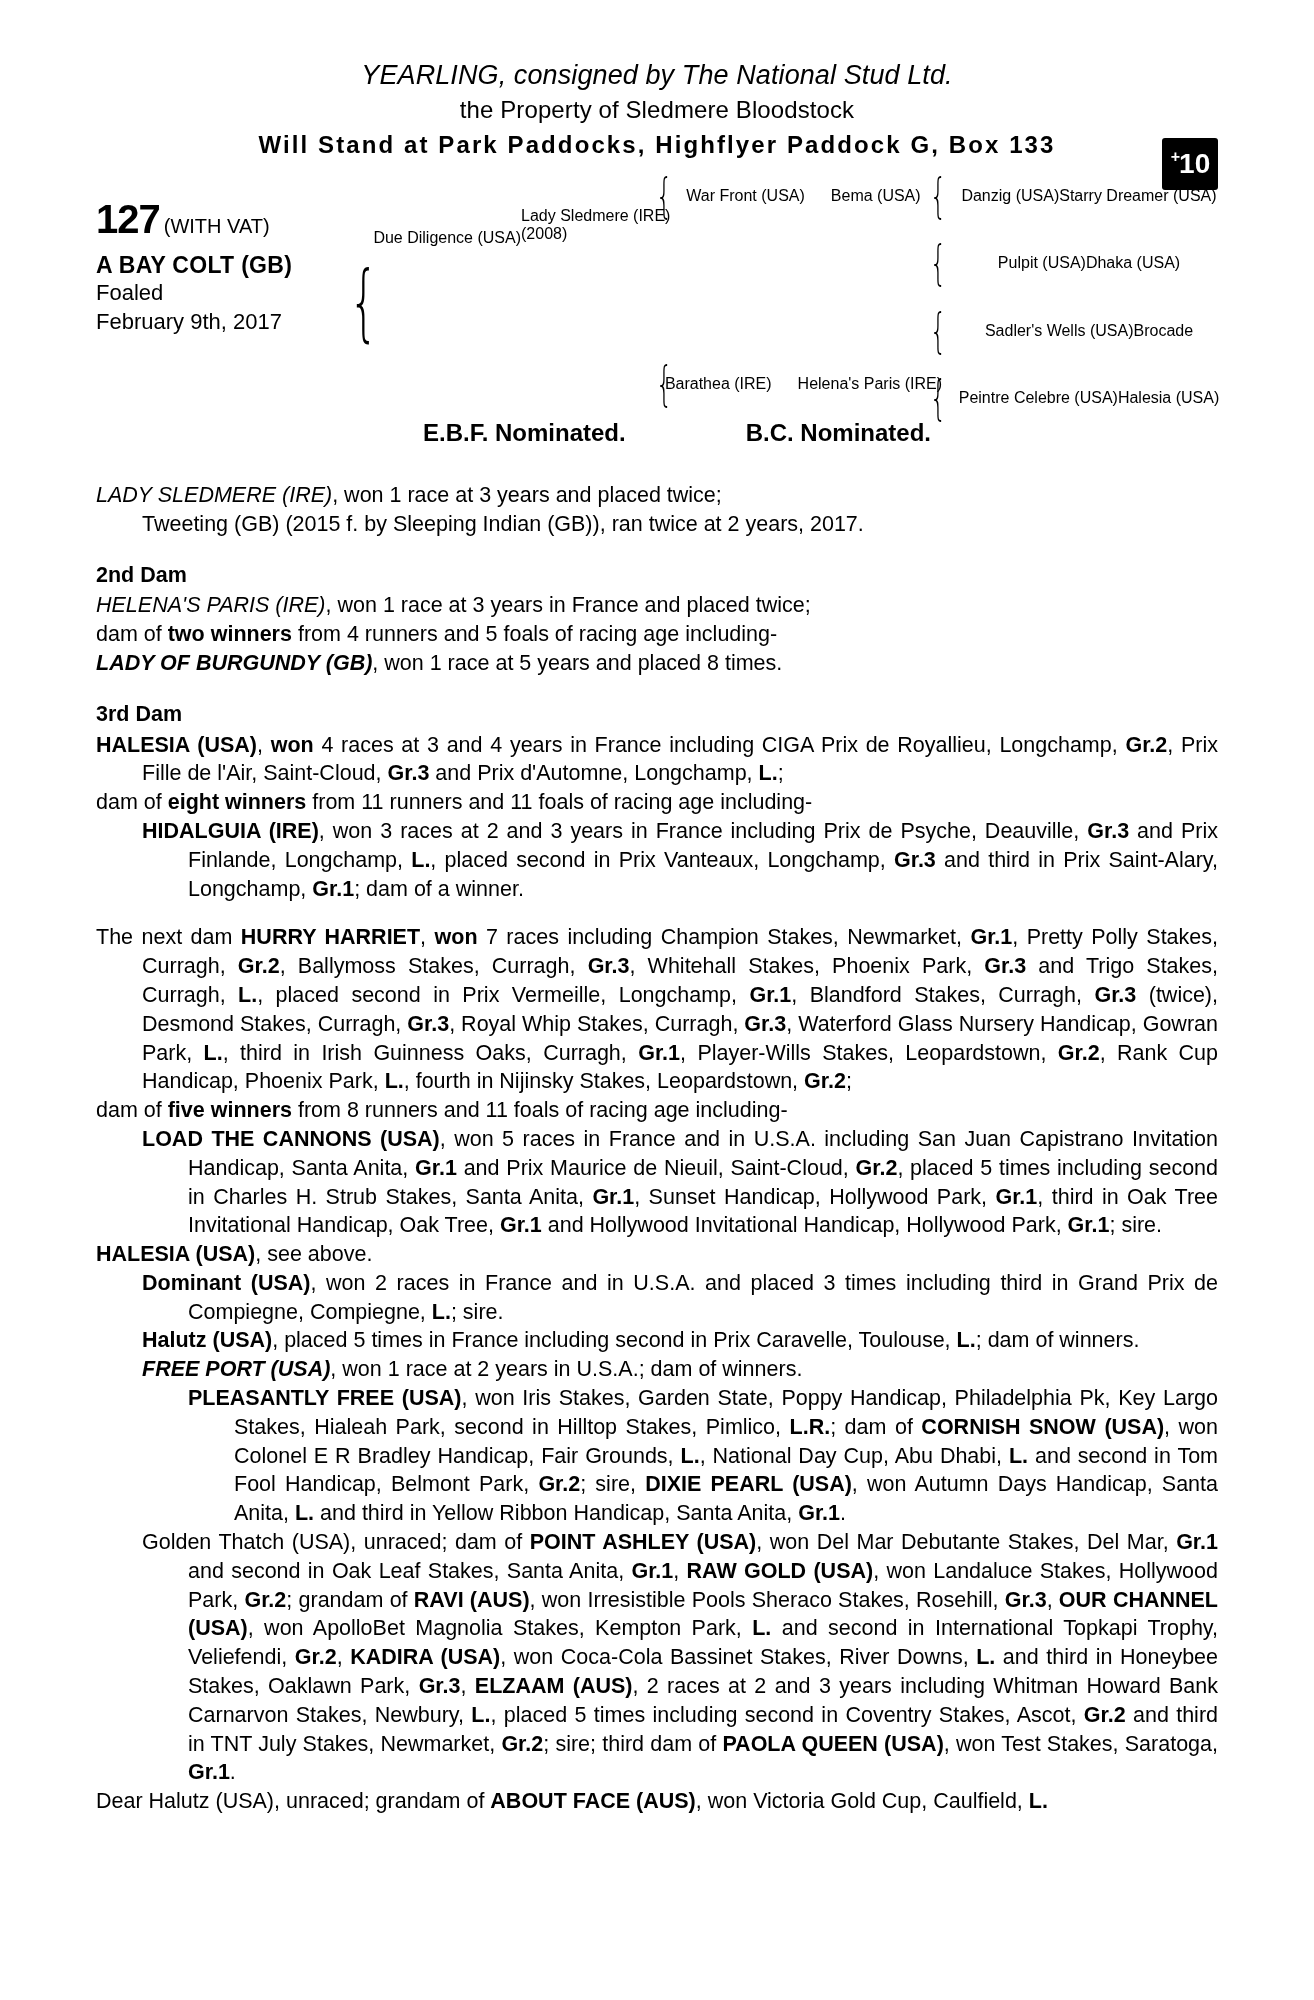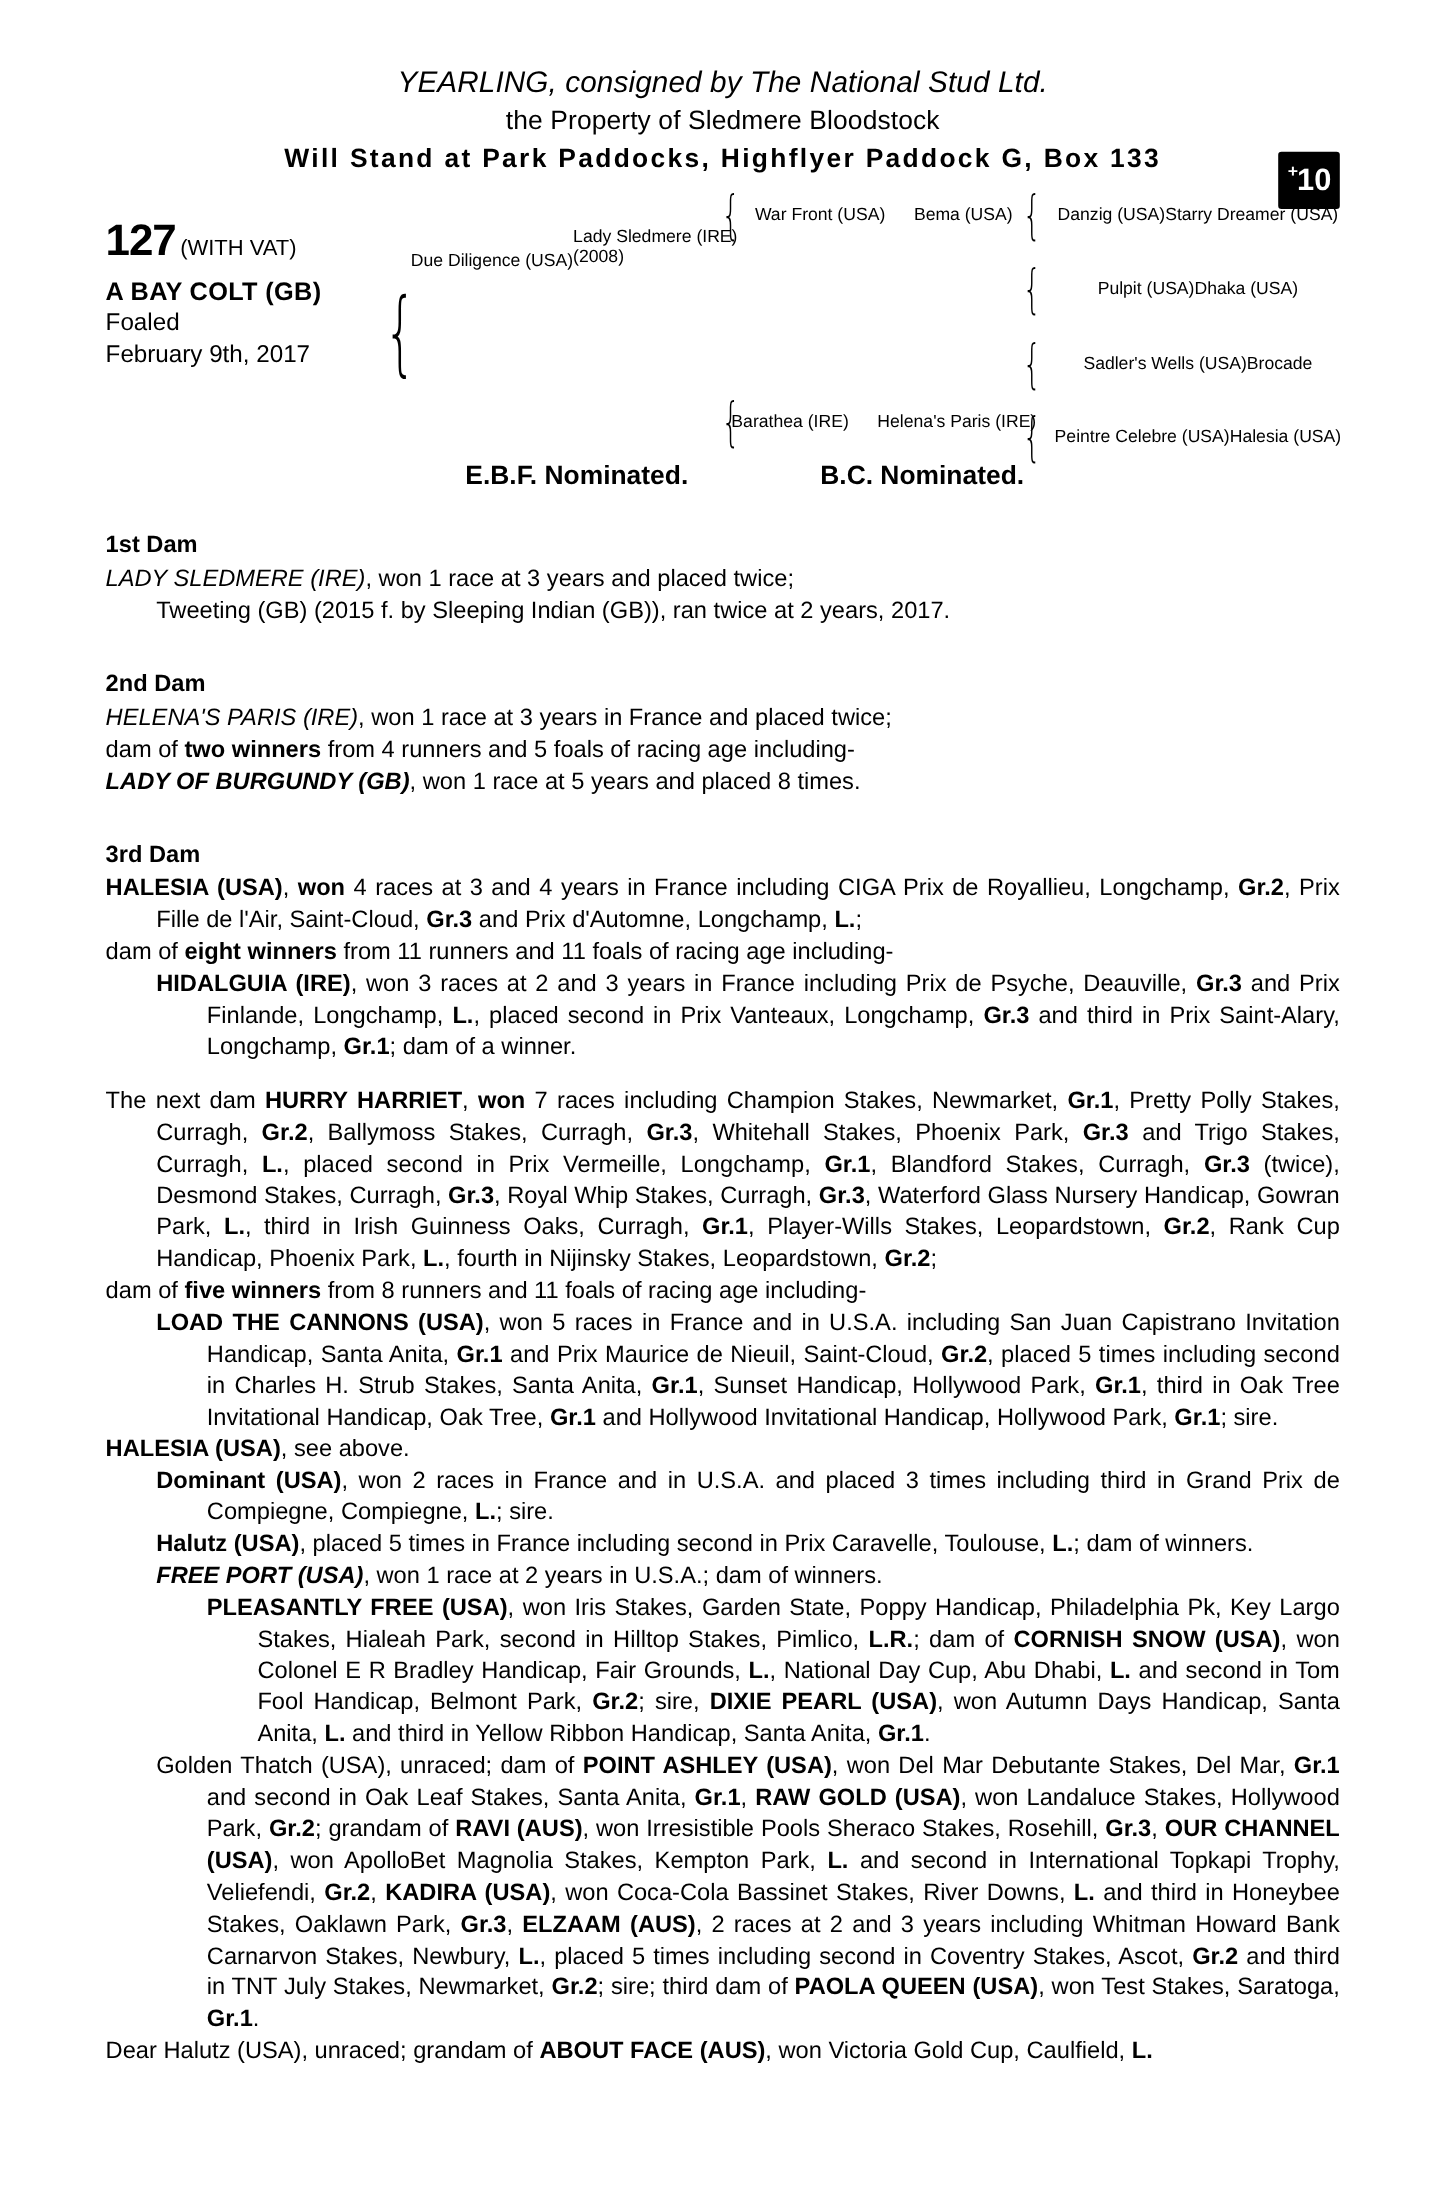--- a/index.html
+++ b/index.html
@@ -144,21 +144,21 @@
   }
 
   
   .body {
     margin-top: 34px;
     font-size: 21.5px;
     line-height: 1.34;
   }
   .sec-head {
     font-weight: bold;
-    margin-top: 38px;
+    margin-top: 22px;
     margin-bottom: 2px;
   }
   .sec-head:first-child { margin-top: 0; }
   p {
     margin: 0;
     text-align: justify;
   }
   .ind1 { margin-left: 46px; }
   .hang1 { padding-left: 46px; text-indent: -46px; }
   .hang2 { padding-left: 92px; text-indent: -46px; }
@@ -254,21 +254,20 @@
     </div>
   </div>
 
   <div class="nom">
     <span>E.B.F. Nominated.</span>
     <span>B.C. Nominated.</span>
   </div>
 
   <div class="body">
 
-    <div class="sec-head">1st Dam</div>
     <p><i><span>LADY SLEDMERE (IRE)</span></i><span>, won 1 race at 3 years and placed twice;</span></p>
     <p class="ind1">Tweeting (GB) (2015 f. by Sleeping Indian (GB)), ran twice at 2 years, 2017.</p>
 
     <div class="sec-head">2nd Dam</div>
     <p><i><span>HELENA'S PARIS (IRE)</span></i><span>, won 1 race at 3 years in France and placed twice;</span></p>
     <p><span>dam of </span><b>two winners</b><span> from 4 runners and 5 foals of racing age including-</span></p>
     <p class="hang1"><i><b>LADY OF BURGUNDY (GB)</b></i><span>, won 1 race at 5 years and placed 8 times.</span></p>
 
     <div class="sec-head">3rd Dam</div>
     <p class="hang1"><b>HALESIA (USA)</b><span>, <b>won</b> 4 races at 3 and 4 years in France including CIGA Prix de Royallieu, Longchamp, <b>Gr.2</b>, Prix Fille de l'Air, Saint-Cloud, <b>Gr.3</b> and Prix d'Automne, Longchamp, <b>L.</b>;</span></p>

